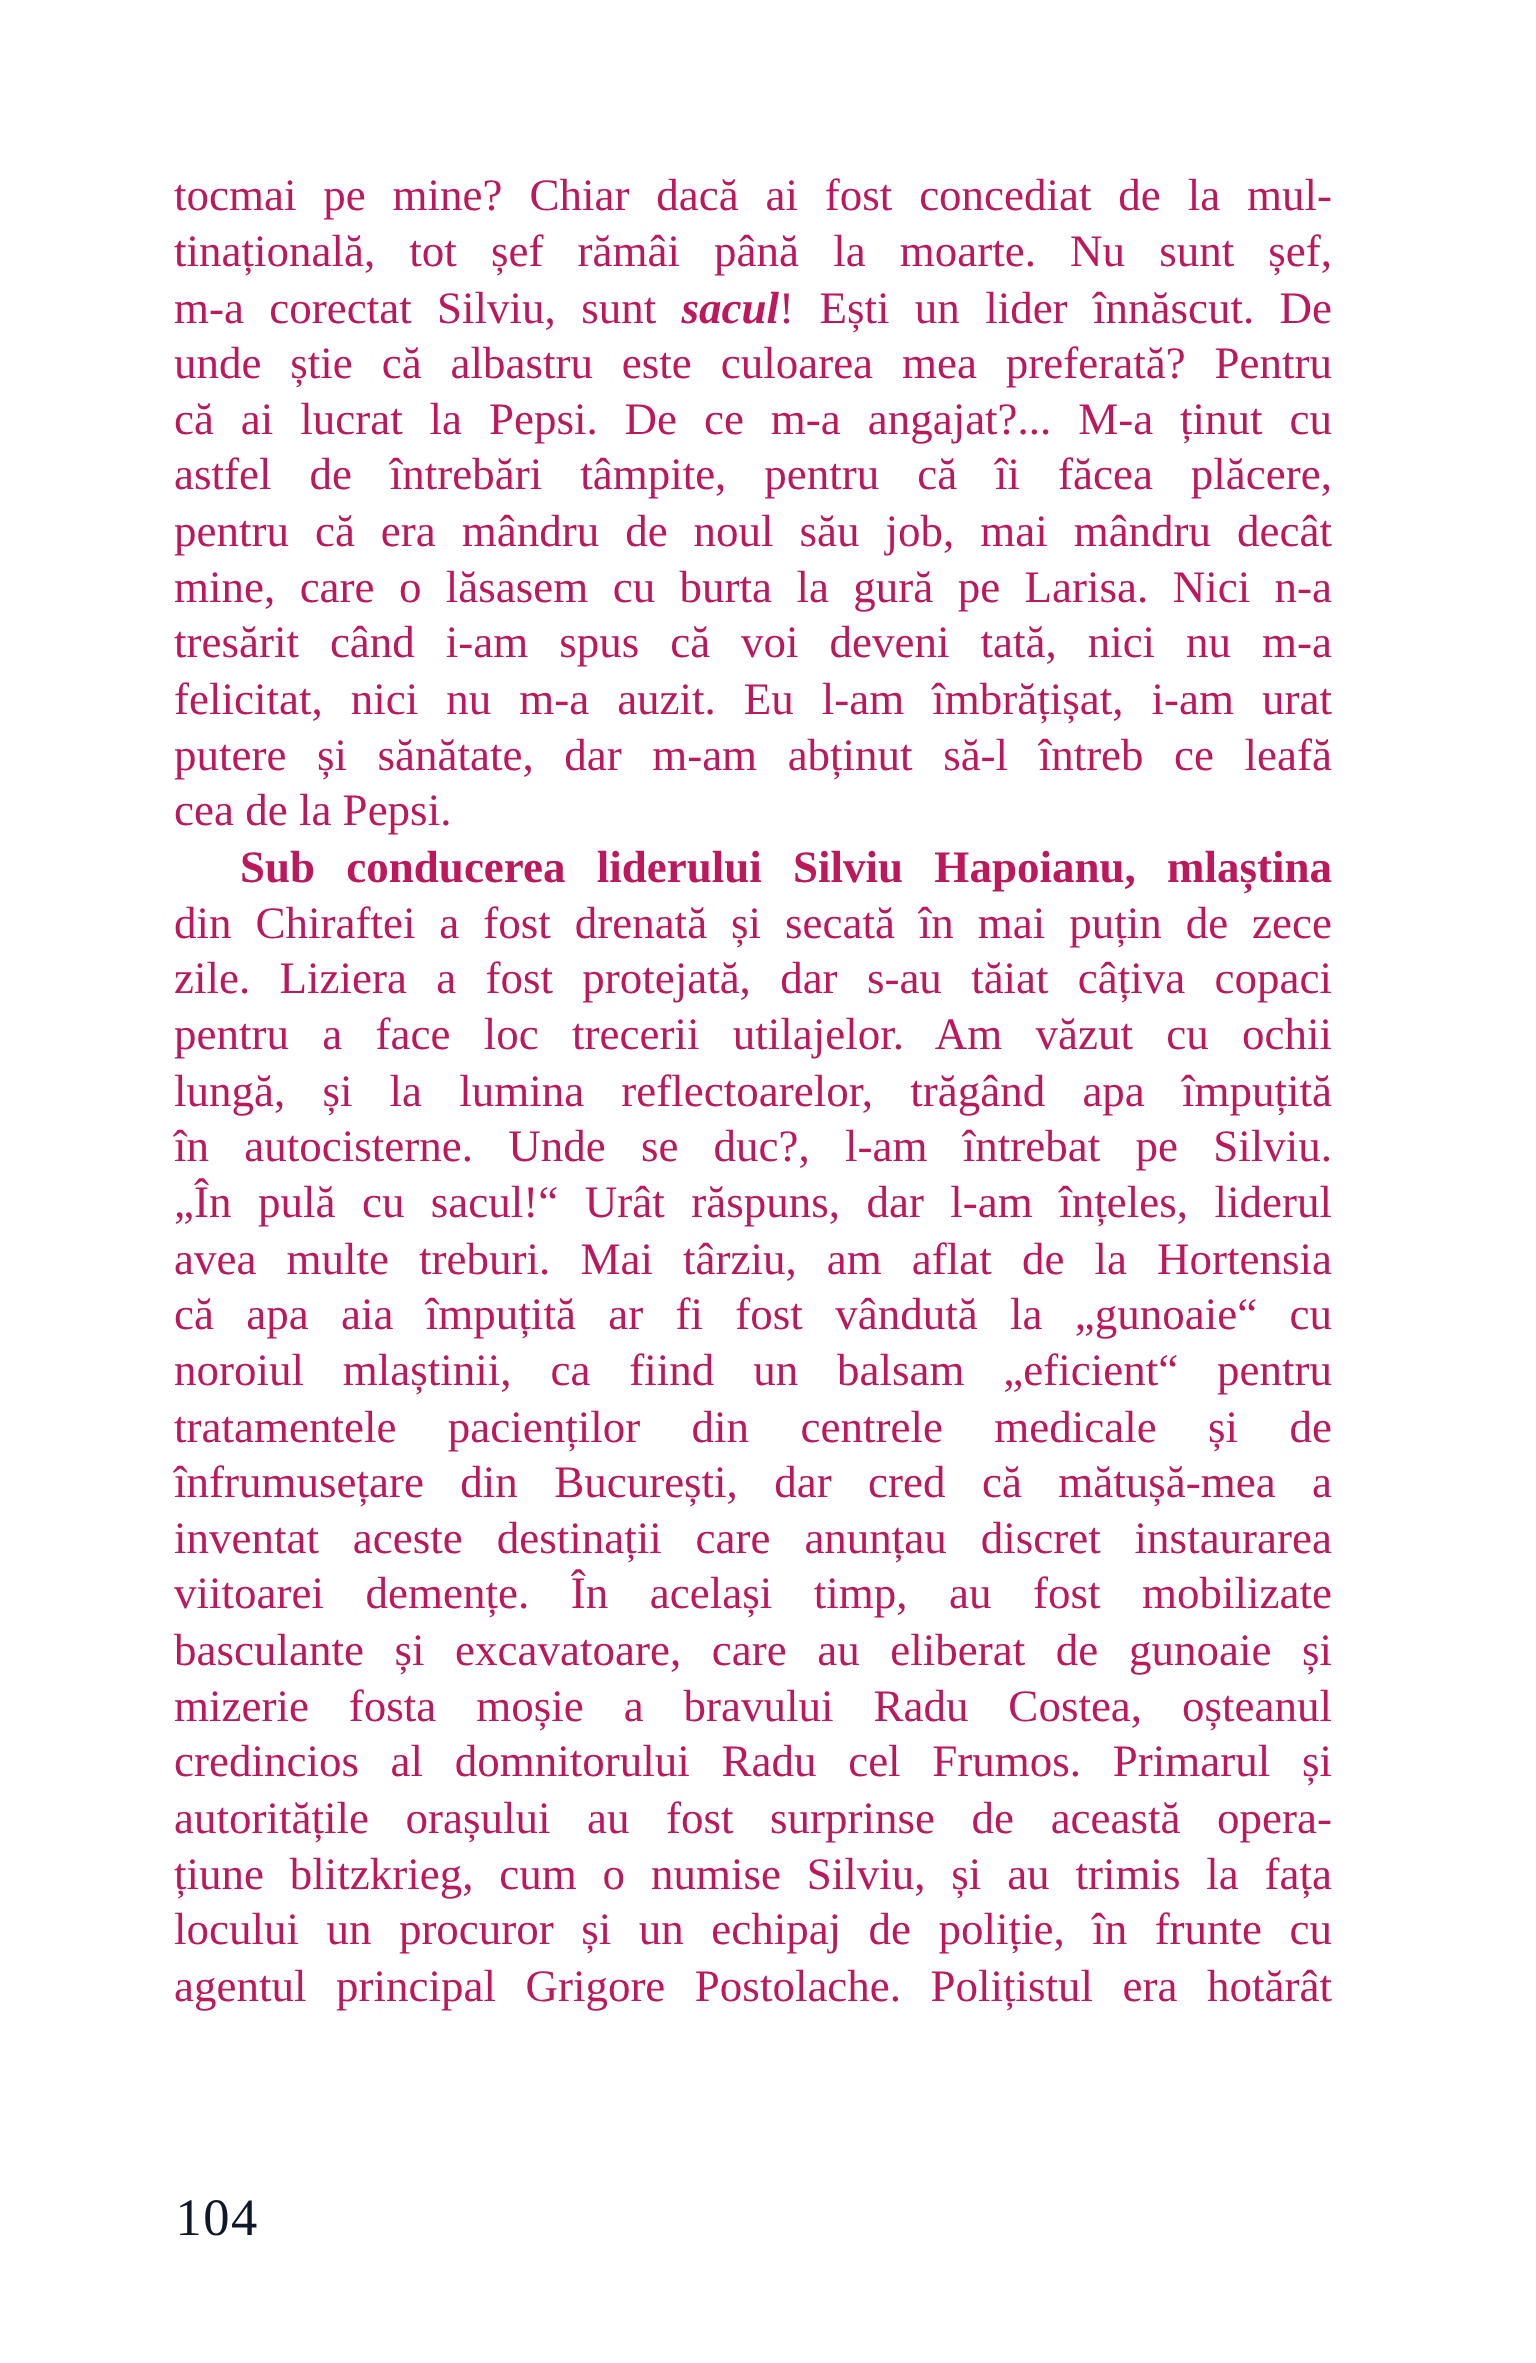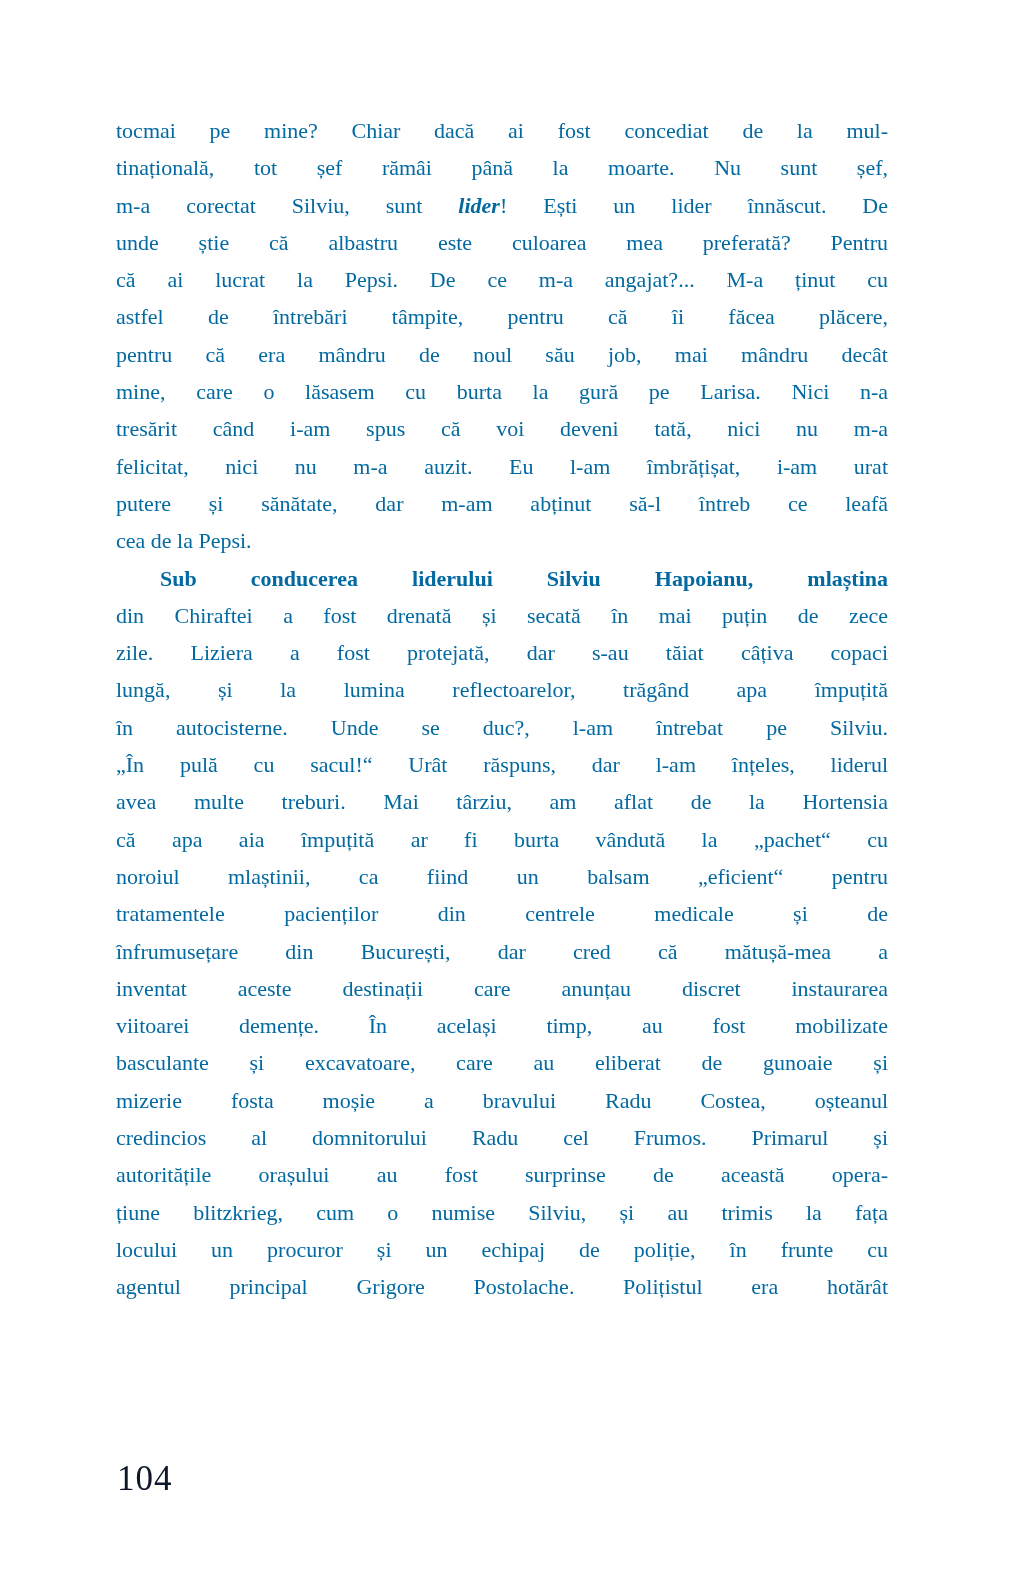--- a/index.html
+++ b/index.html
@@ -12,22 +12,22 @@
     background: #ffffff;
     position: relative;
     font-family: "Liberation Serif", serif;
     overflow: hidden;
   }
   #text-block {
     position: absolute;
     left: 116px;
     top: 112px;
     width: 772px;
-    color: #0369a1;
-    font-size: 22px;
+    color: #be185d;
+    font-size: 30px;
     line-height: 37.3px;
   }
   .para {
     margin: 0;
     padding: 0;
   }
   .line {
     text-align: justify;
     text-align-last: justify;
     height: 37.3px;
@@ -55,40 +55,41 @@
     letter-spacing: 1px;
   }
 </style>
 </head>
 <body>
 
 <div id="text-block">
     <div class="para">
       <div class="line">tocmai pe mine? Chiar dacă ai fost concediat de la mul-</div>
       <div class="line">tinațională, tot șef rămâi până la moarte. Nu sunt șef,</div>
-      <div class="line"><span>m-a corectat Silviu, sunt </span><span class="bi">lider</span><span>! Ești un lider înnăscut. De</span></div>
+      <div class="line"><span>m-a corectat Silviu, sunt </span><span class="bi">sacul</span><span>! Ești un lider înnăscut. De</span></div>
       <div class="line">unde știe că albastru este culoarea mea preferată? Pentru</div>
       <div class="line">că ai lucrat la Pepsi. De ce m-a angajat?... M-a ținut cu</div>
       <div class="line">astfel de întrebări tâmpite, pentru că îi făcea plăcere,</div>
       <div class="line">pentru că era mândru de noul său job, mai mândru decât</div>
       <div class="line">mine, care o lăsasem cu burta la gură pe Larisa. Nici n-a</div>
       <div class="line">tresărit când i-am spus că voi deveni tată, nici nu m-a</div>
       <div class="line">felicitat, nici nu m-a auzit. Eu l-am îmbrățișat, i-am urat</div>
       <div class="line">putere și sănătate, dar m-am abținut să-l întreb ce leafă</div>
       <div class="line left">cea de la Pepsi.</div>
     </div>
     <div class="para">
       <div class="line indent">Sub conducerea liderului Silviu Hapoianu, mlaștina</div>
       <div class="line">din Chiraftei a fost drenată și secată în mai puțin de zece</div>
       <div class="line">zile. Liziera a fost protejată, dar s-au tăiat câțiva copaci</div>
+      <div class="line">pentru a face loc trecerii utilajelor. Am văzut cu ochii</div>
       <div class="line">lungă, și la lumina reflectoarelor, trăgând apa împuțită</div>
       <div class="line">în autocisterne. Unde se duc?, l-am întrebat pe Silviu.</div>
       <div class="line">„În pulă cu sacul!“ Urât răspuns, dar l-am înțeles, liderul</div>
       <div class="line">avea multe treburi. Mai târziu, am aflat de la Hortensia</div>
-      <div class="line">că apa aia împuțită ar fi burta vândută la „pachet“ cu</div>
+      <div class="line">că apa aia împuțită ar fi fost vândută la „gunoaie“ cu</div>
       <div class="line">noroiul mlaștinii, ca fiind un balsam „eficient“ pentru</div>
       <div class="line">tratamentele pacienților din centrele medicale și de</div>
       <div class="line">înfrumusețare din București, dar cred că mătușă-mea a</div>
       <div class="line">inventat aceste destinații care anunțau discret instaurarea</div>
       <div class="line">viitoarei demențe. În același timp, au fost mobilizate</div>
       <div class="line">basculante și excavatoare, care au eliberat de gunoaie și</div>
       <div class="line">mizerie fosta moșie a bravului Radu Costea, oșteanul</div>
       <div class="line">credincios al domnitorului Radu cel Frumos. Primarul și</div>
       <div class="line">autoritățile orașului au fost surprinse de această opera-</div>
       <div class="line">țiune blitzkrieg, cum o numise Silviu, și au trimis la fața</div>

